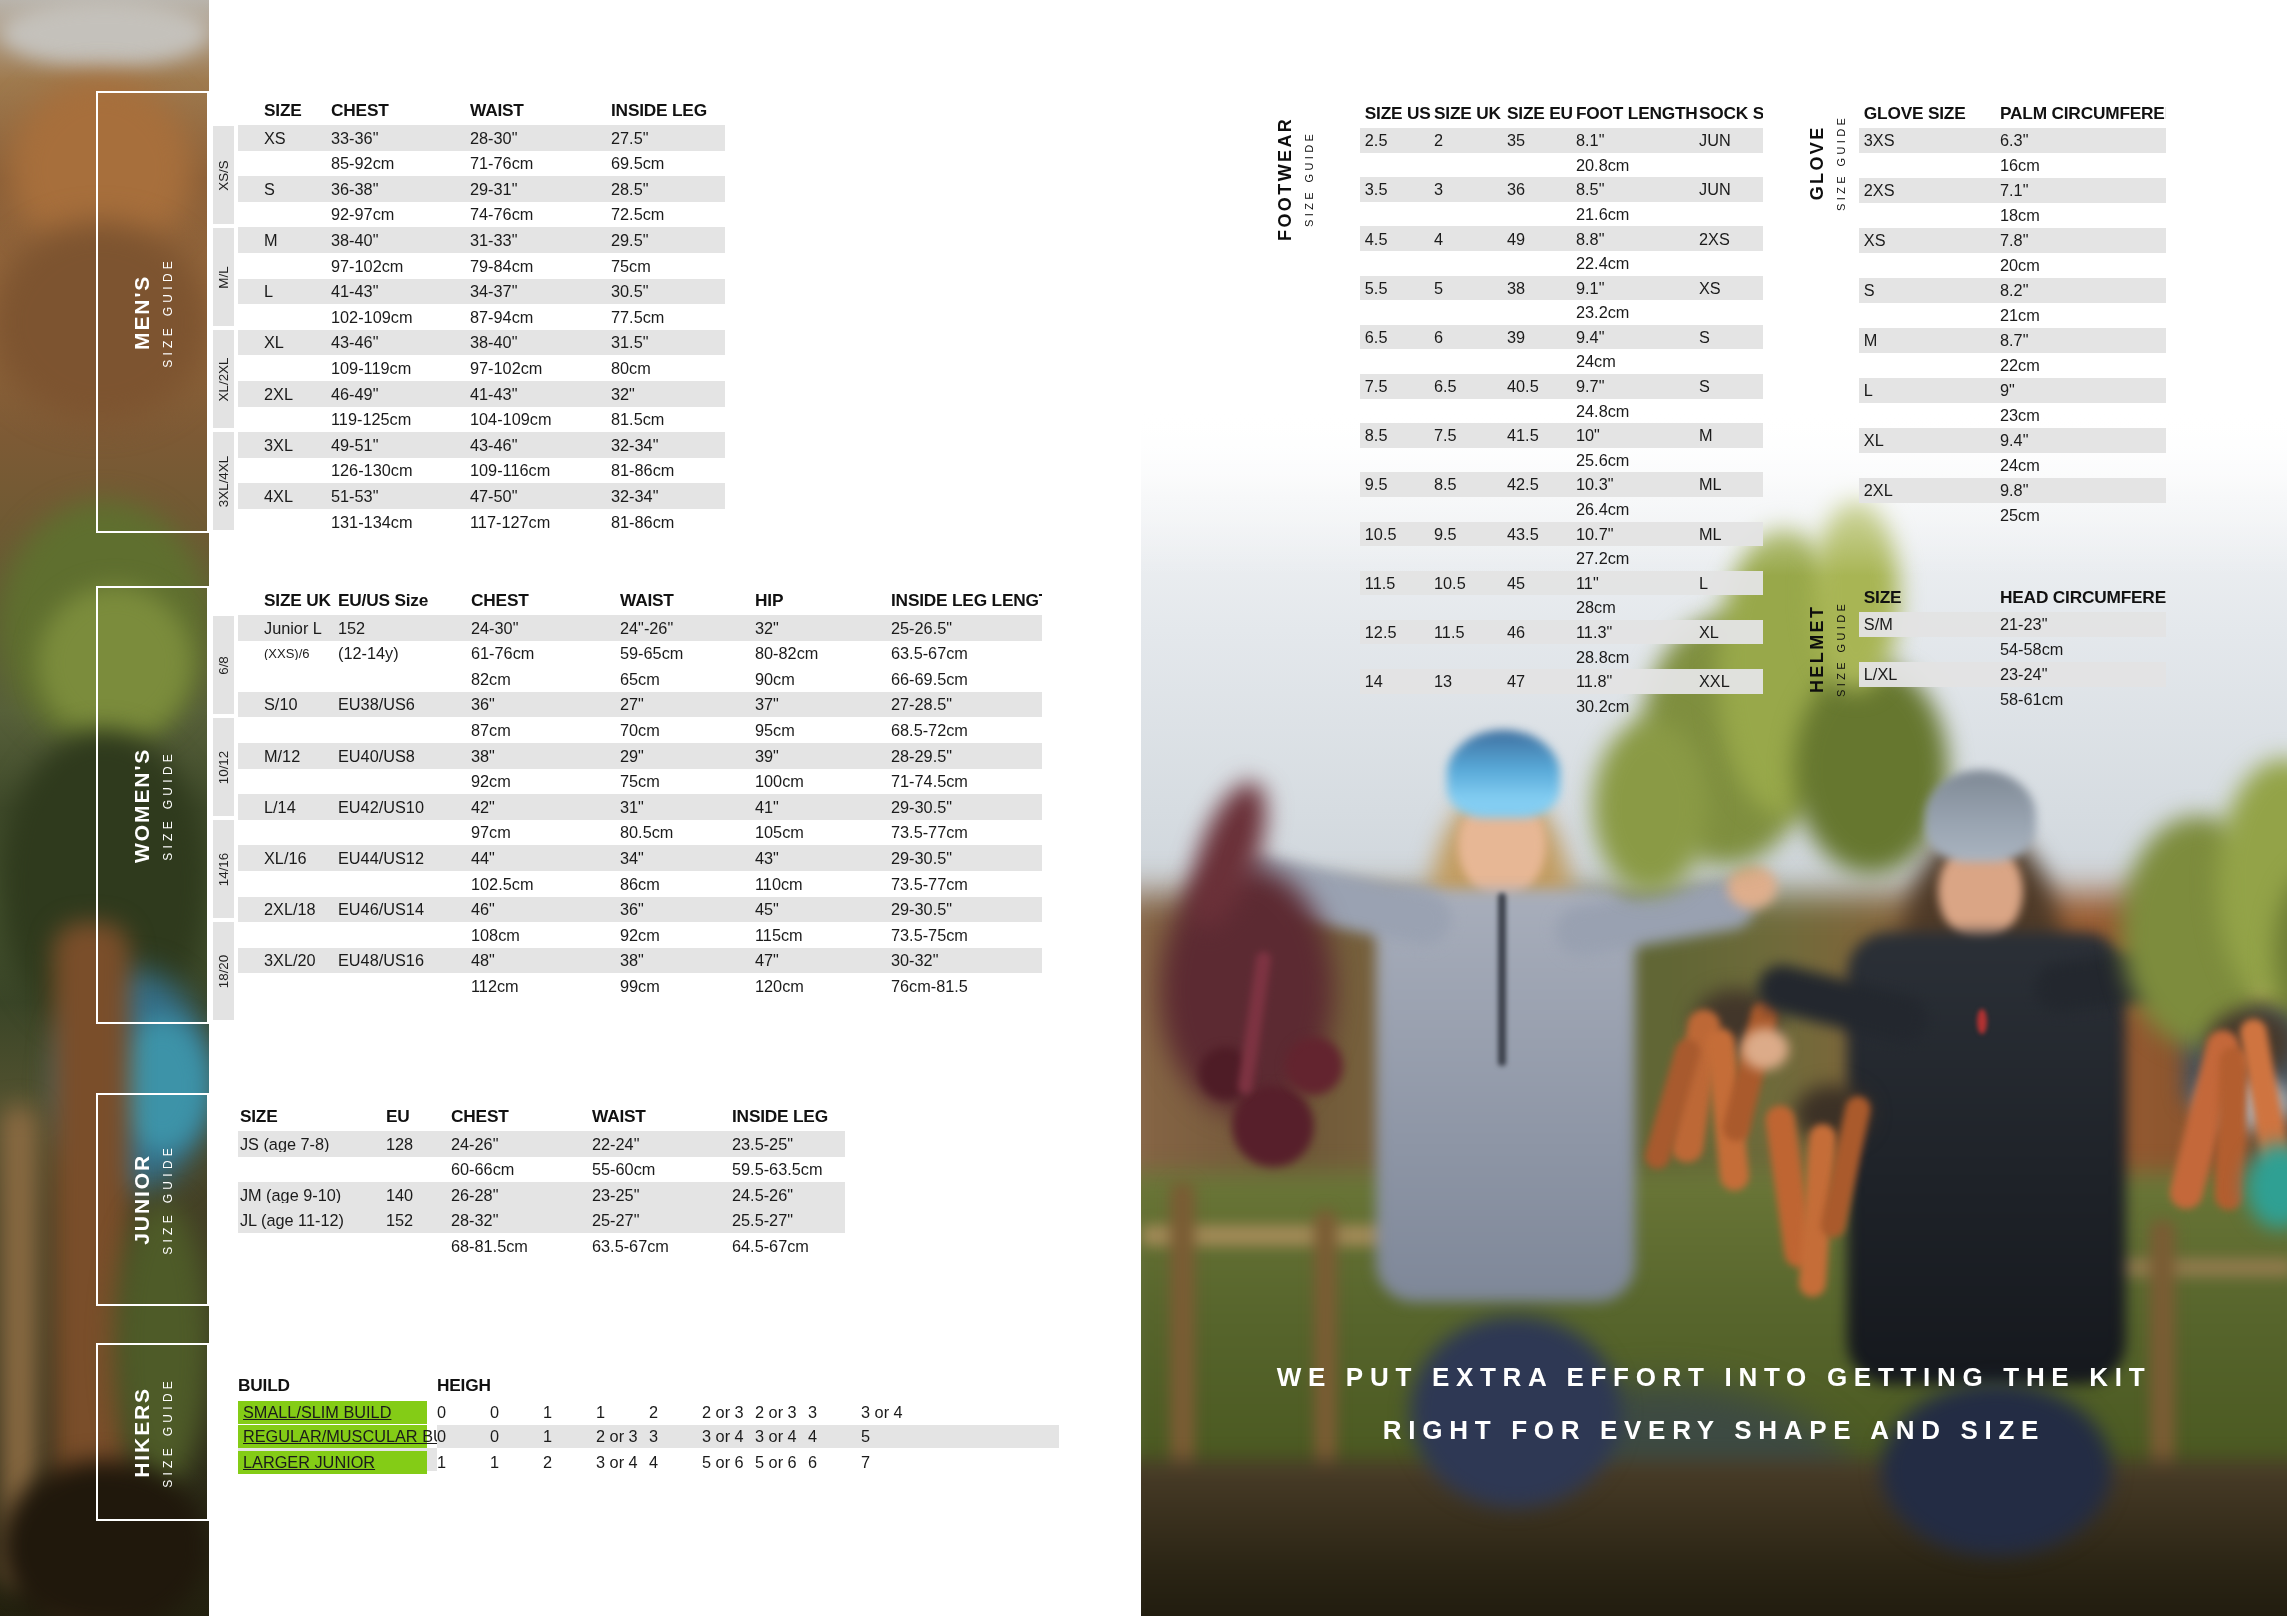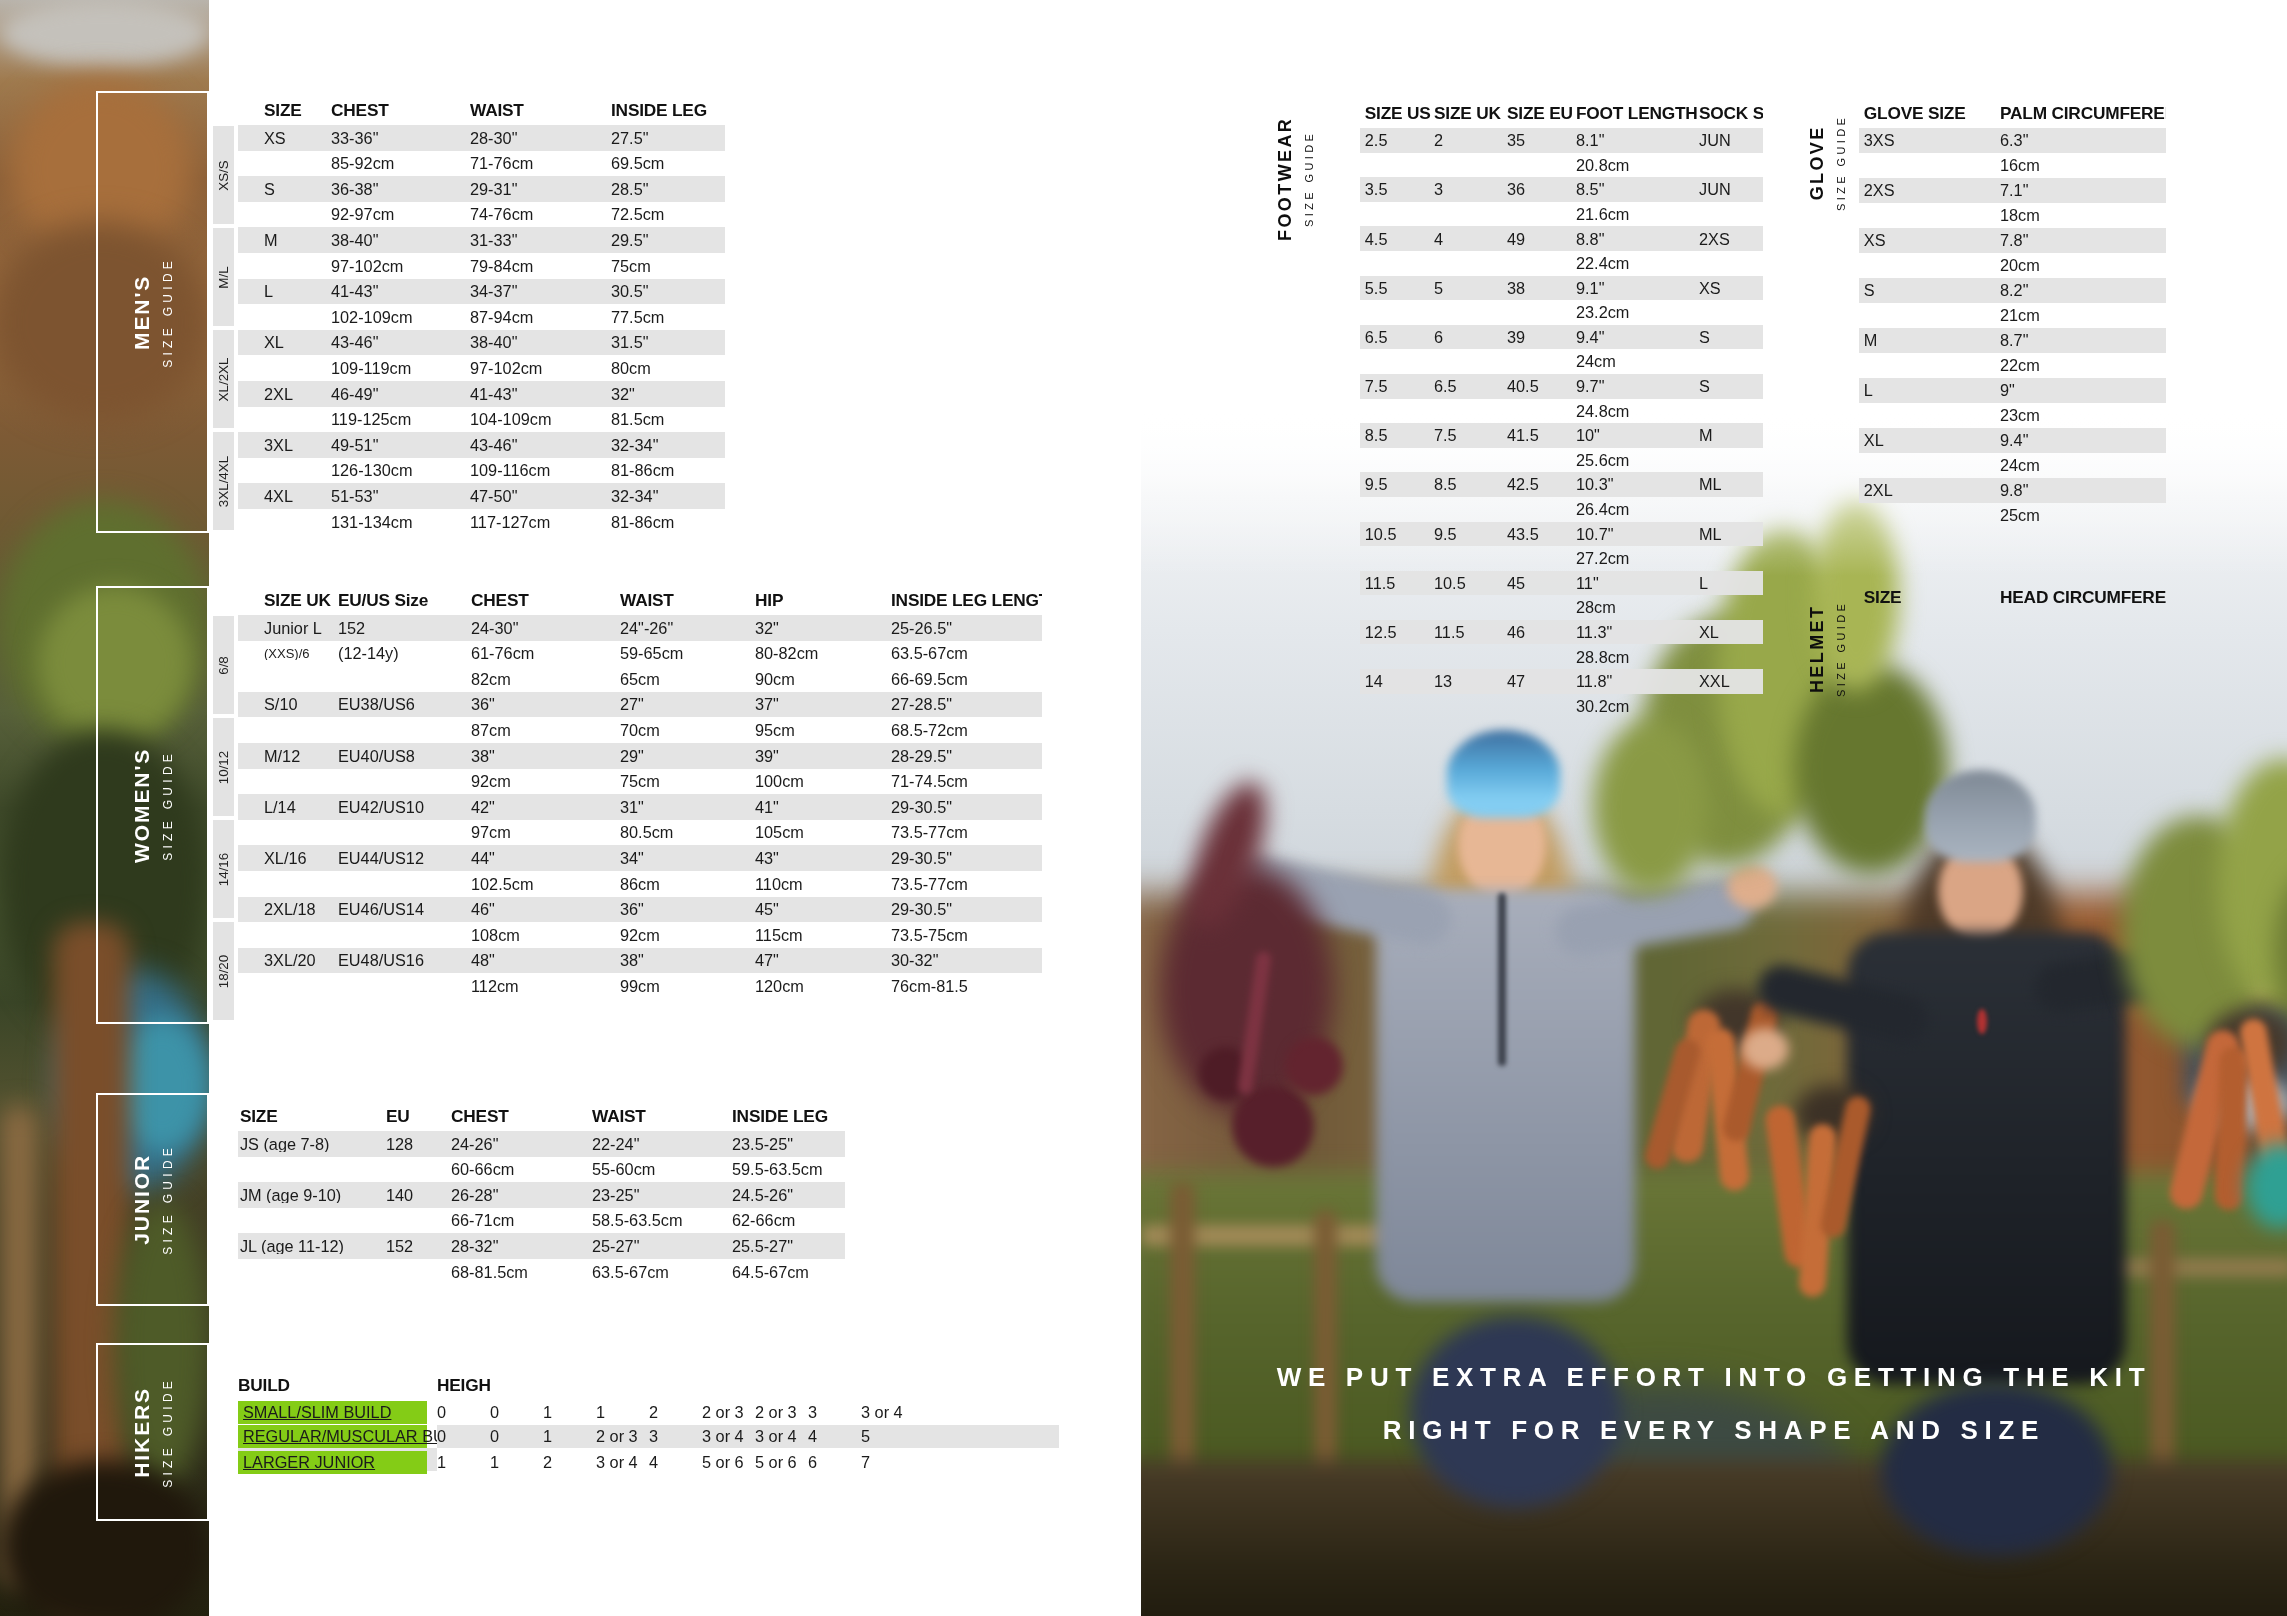--- a/index.html
+++ b/index.html
@@ -472,27 +472,20 @@
           <div>55-60cm</div>
           <div>59.5-63.5cm</div>
         </div>
         <div class="line g-junior s">
           <div>JM (age 9-10)</div>
           <div>140</div>
           <div>26-28"</div>
           <div>23-25"</div>
           <div>24.5-26"</div>
         </div>
-        <div class="line g-junior">
-          <div></div>
-          <div></div>
-          <div>66-71cm</div>
-          <div>58.5-63.5cm</div>
-          <div>62-66cm</div>
-        </div>
         <div class="line g-junior s">
           <div>JL (age 11-12)</div>
           <div>152</div>
           <div>28-32"</div>
           <div>25-27"</div>
           <div>25.5-27"</div>
         </div>
         <div class="line g-junior">
           <div></div>
           <div></div>
@@ -820,20 +813,38 @@
       </div>
   </div>
 
   <div class="tbl" id="t-helmet" style="left:1859px;top:583px;width:307px;--lh:25px;">
     <div class="thead">
         <div class="line g-gh head">
           <div>SIZE</div>
           <div>HEAD CIRCUMFERENCE</div>
         </div>
       </div>
+    <div class="tbody">
+        <div class="line g-gh s">
+          <div>S/M</div>
+          <div>21-23"</div>
+        </div>
+        <div class="line g-gh">
+          <div></div>
+          <div>54-58cm</div>
+        </div>
+        <div class="line g-gh s">
+          <div>L/XL</div>
+          <div>23-24"</div>
+        </div>
+        <div class="line g-gh">
+          <div></div>
+          <div>58-61cm</div>
+        </div>
+      </div>
   </div>
 
   <div class="rlabel" style="left:1266px;top:96px;width:58px;height:165px;">
     <div class="vcol">
       <span class="vname">FOOTWEAR</span>
       <span class="vsub">SIZE GUIDE</span>
     </div>
   </div>
   <div class="rlabel" style="left:1798px;top:96px;width:58px;height:133px;">
     <div class="vcol">

